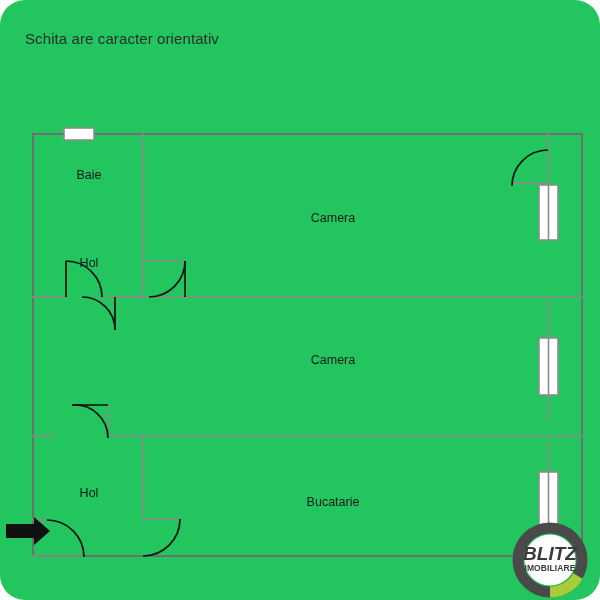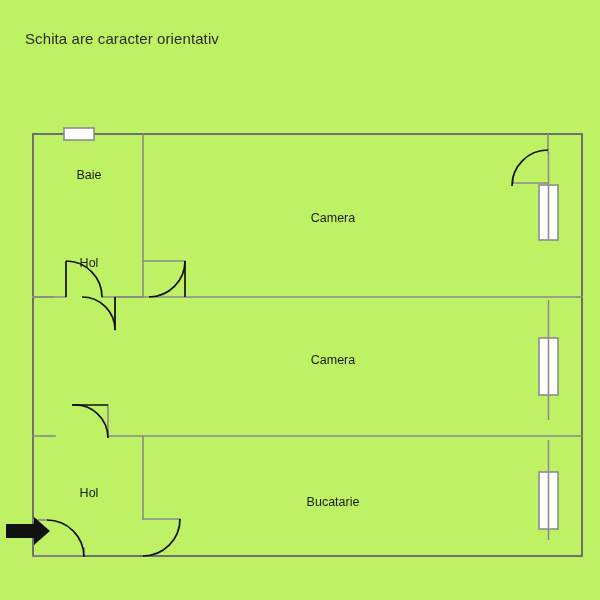--- a/index.html
+++ b/index.html
@@ -11,21 +11,22 @@
     width: 600px;
     height: 600px;
     font-family: "Liberation Sans", sans-serif;
     position: relative;
     overflow: hidden;
   }
   #plan-root {
     position: relative;
     width: 600px;
     height: 600px;
-    background: #bef264;
+    background: #22c55e;
+    border-radius: 25px;
   }
   .title {
     position: absolute;
     left: 25px;
     top: 30px;
     font-size: 15px;
     color: #2b2b2b;
     letter-spacing: 0.1px;
     white-space: nowrap;
   }
@@ -181,14 +182,27 @@
       <text class="room-label" x="89" y="179">Baie</text>
       <text class="room-label" x="89" y="267">Hol</text>
       <text class="room-label" x="333" y="222">Camera</text>
       <text class="room-label" x="333" y="364">Camera</text>
       <text class="room-label" x="89" y="497">Hol</text>
       <text class="room-label" x="333" y="506">Bucatarie</text>
     </g>
 
   </svg>
 
+  <div class="logo-wrap">
+    <svg width="84" height="80" viewBox="0 0 84 80">
+
+      <circle cx="42" cy="42" r="32" fill="none" stroke="#4a4a4a" stroke-width="11"></circle>
+
+      <path d="M 42 74 A 32 32 0 0 0 70 58" fill="none" stroke="#a6ce39" stroke-width="11"></path>
+
+      <circle cx="42" cy="42" r="25.5" fill="#ffffff"></circle>
+
+      <text x="42" y="42" text-anchor="middle" font-family="&quot;Liberation Sans&quot;, sans-serif" font-size="19" font-weight="bold" font-style="italic" fill="#3b3b3b">BLITZ</text>
+      <text x="42" y="53" text-anchor="middle" font-family="&quot;Liberation Sans&quot;, sans-serif" font-size="8.5" font-weight="bold" letter-spacing="0.1" fill="#3b3b3b">IMOBILIARE</text>
+    </svg>
+  </div>
 
 </div>
 
 </body></html>

